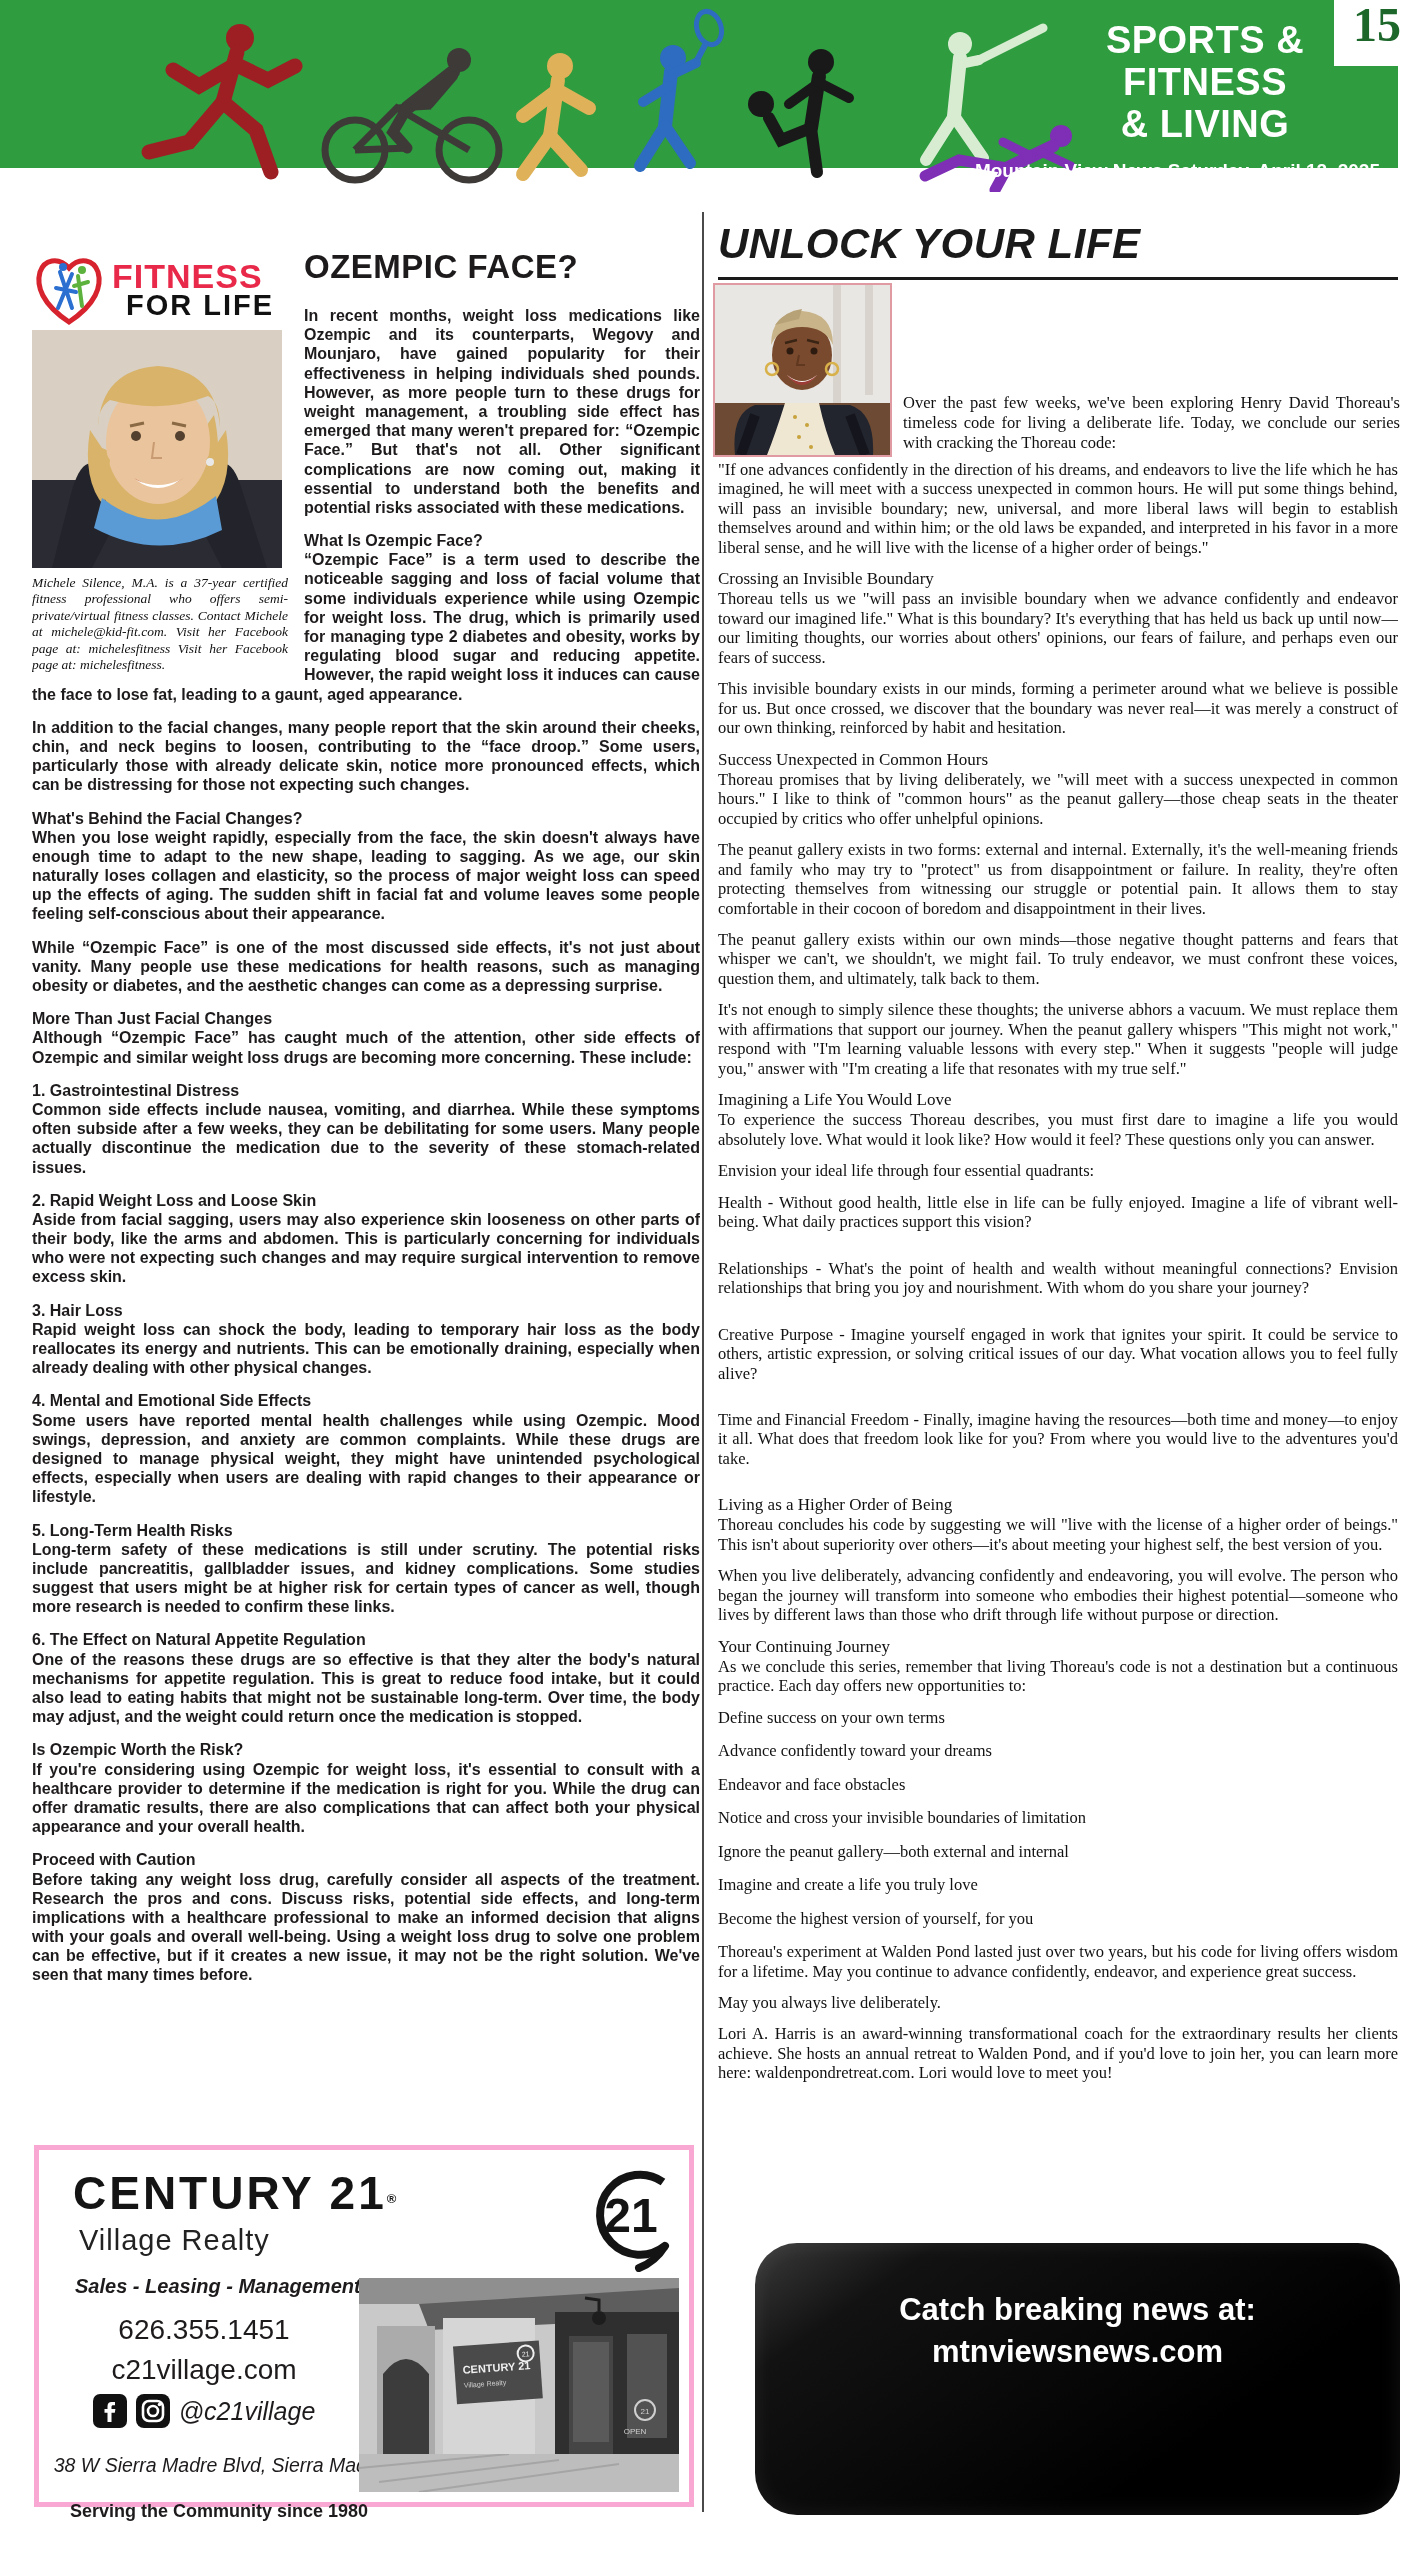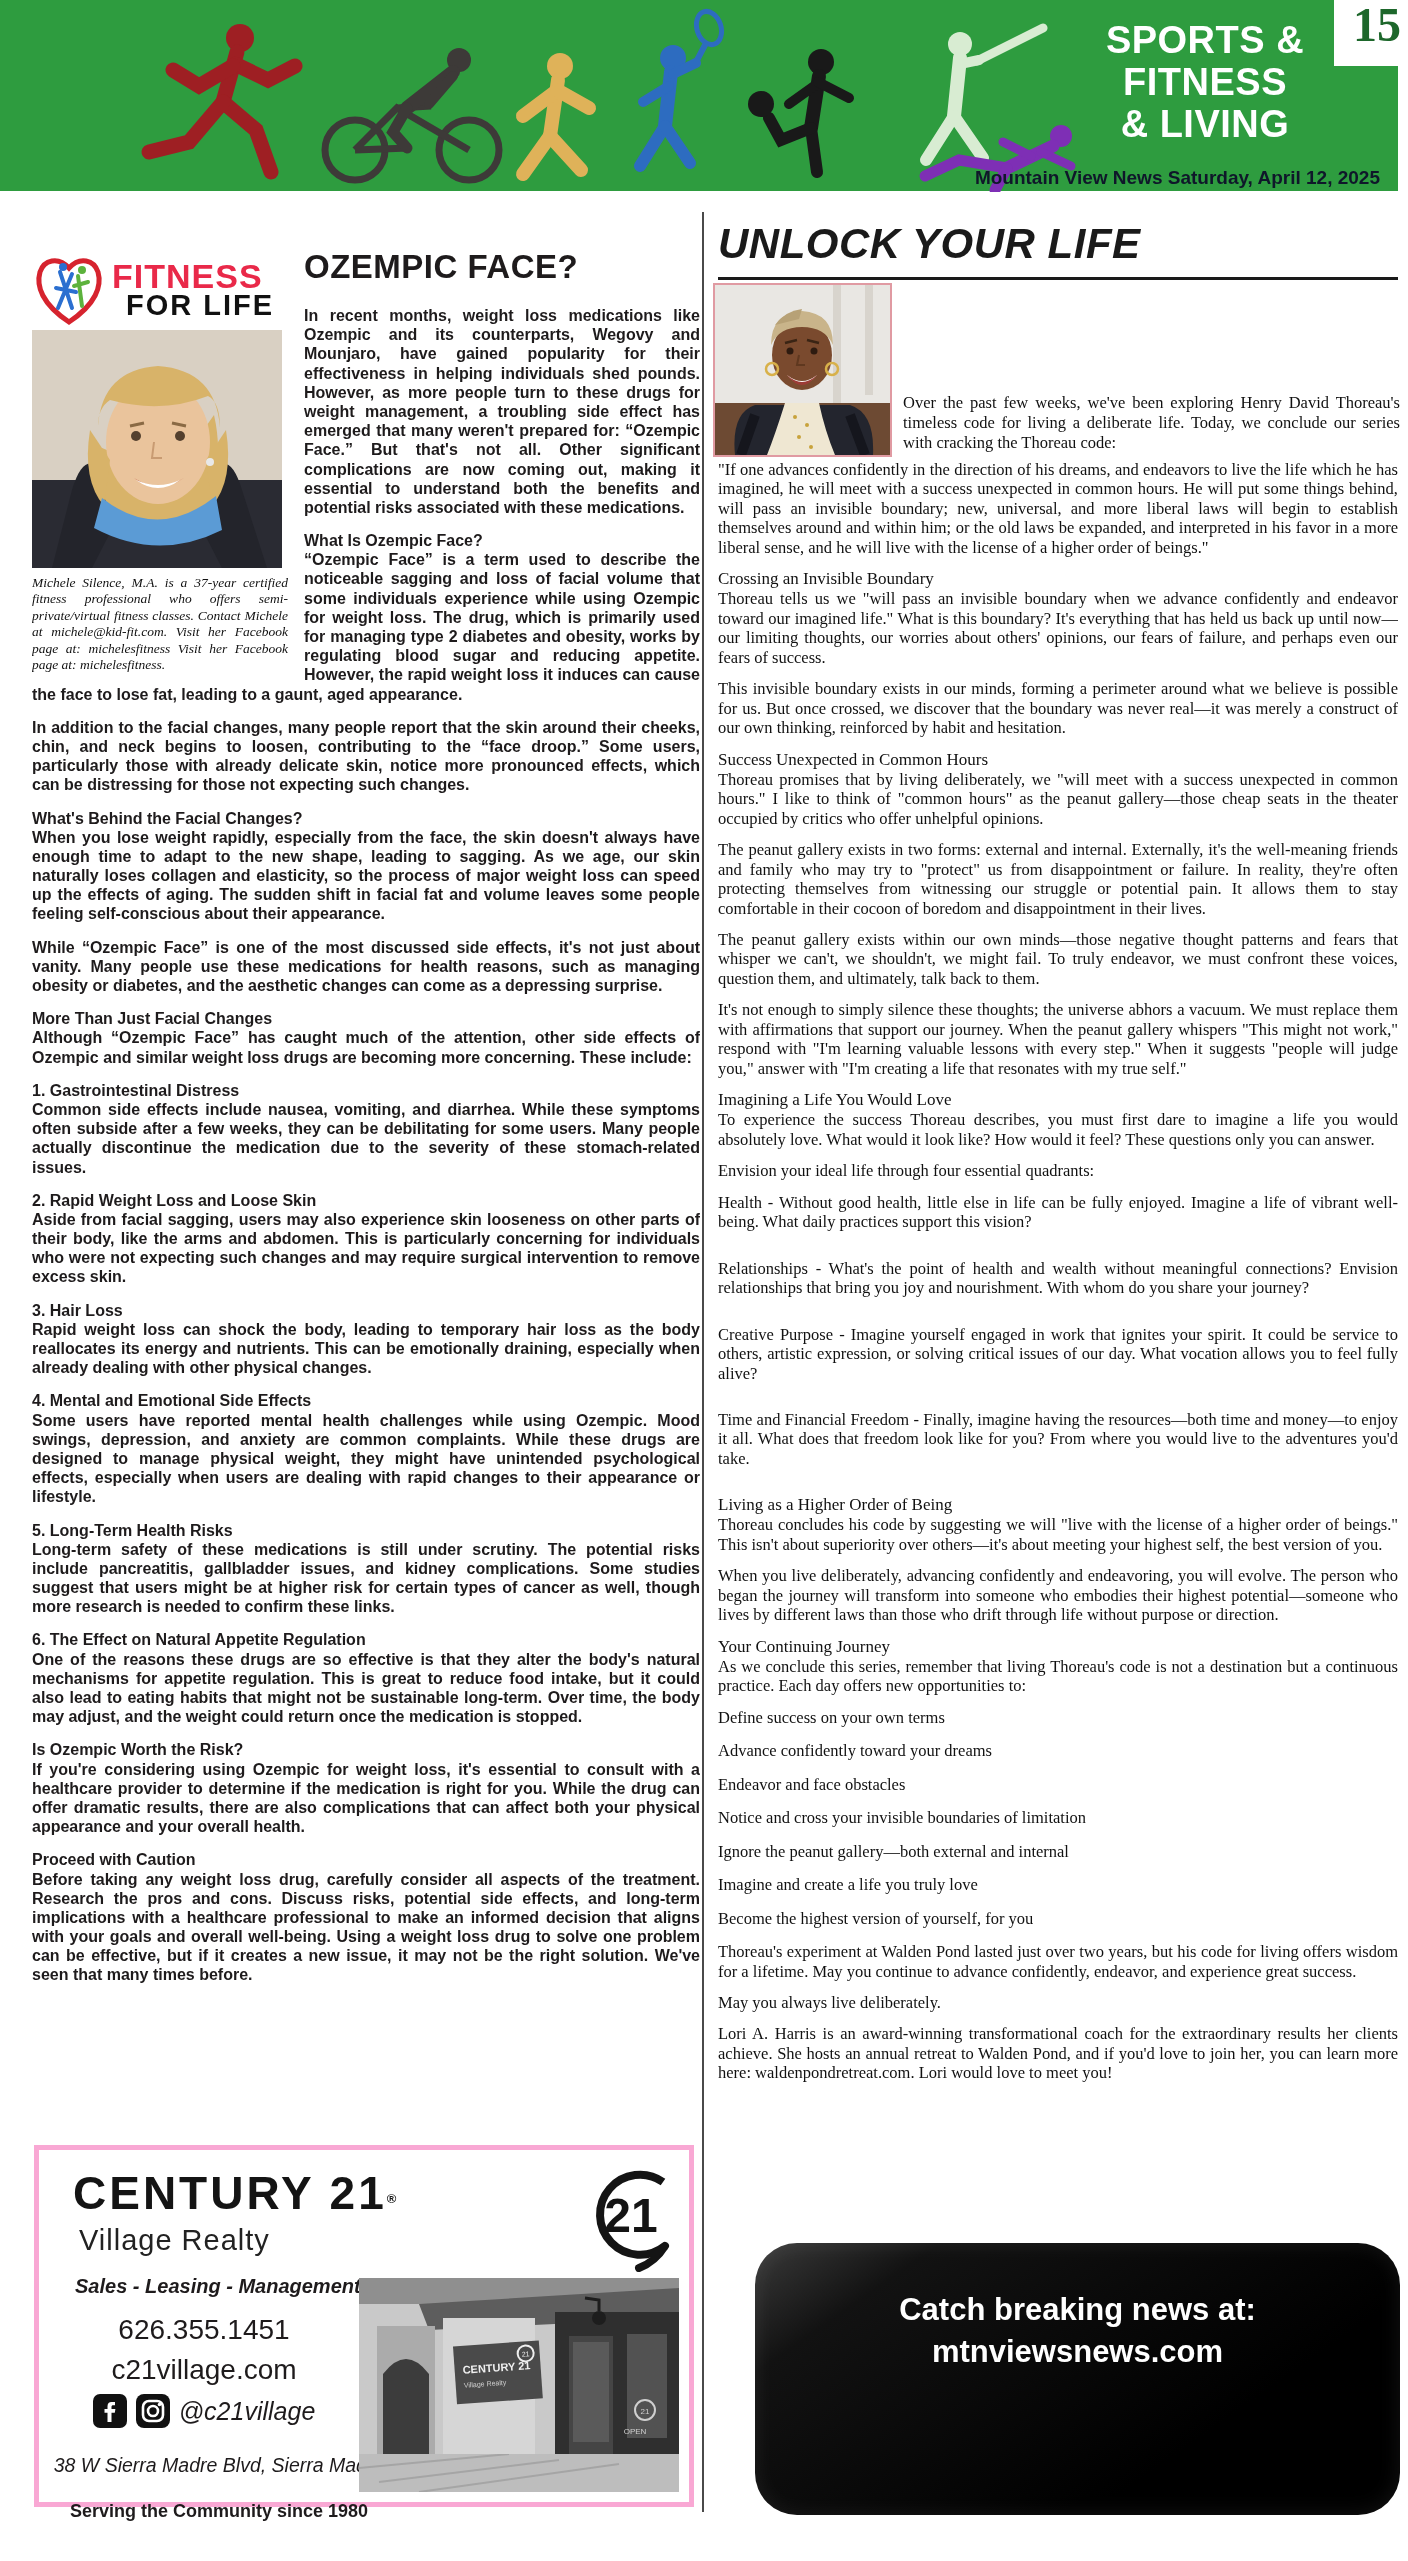--- a/index.html
+++ b/index.html
@@ -1,26 +1,26 @@
 <!DOCTYPE html>
 <html><head>
 <meta charset="utf-8">
 <style>
   html,body{margin:0;padding:0;background:#e8e8e8;}
   .page{position:relative;width:1408px;height:2561px;background:#ffffff;overflow:hidden;
         font-family:"Liberation Sans",sans-serif;color:#1e1b1c;}
 
   
-  .header-band{position:absolute;left:0;top:0;width:1398px;height:191px;background:#2e9c3f;}
+  .header-band{position:absolute;left:0;top:0;width:1398px;height:168px;background:#2e9c3f;}
   .pagenum-box{position:absolute;right:0;top:0;width:62px;height:66px;background:#ffffff;
                display:flex;justify-content:center;padding-left:12px;}
   .pagenum{font-family:"Liberation Serif",serif;font-weight:bold;font-size:48px;line-height:1.05;color:#1d672b;}
   .header-titles{position:absolute;top:20px;right:68px;width:250px;text-align:center;color:#fff;
                  font-weight:bold;font-size:38px;line-height:1.1;white-space:pre-line;letter-spacing:.5px;}
-  .header-date{position:absolute;top:167px;right:18px;color:#0f172a;font-weight:bold;font-size:19px;}
+  .header-date{position:absolute;top:160px;right:18px;color:#ffffff;font-weight:bold;font-size:19px;}
   .sil{position:absolute;left:55px;top:0;}
 
   
   .left-col{position:absolute;left:32px;top:246px;width:668px;height:1892px;overflow:hidden;}
   .lead-float{float:left;width:256px;margin:4px 16px 4px 0;}
   .ffl-logo{display:flex;align-items:center;height:80px;}
   .ffl-words{margin-left:6px;line-height:.95;}
   .ffl-l1{color:#e92949;font-weight:bold;font-size:34px;letter-spacing:1px;}
   .ffl-l2{color:#111;font-weight:bold;font-size:29px;letter-spacing:2px;margin-left:14px;}
   .portrait-wrap{width:250px;height:238px;overflow:hidden;background:#d9d0c3;}

